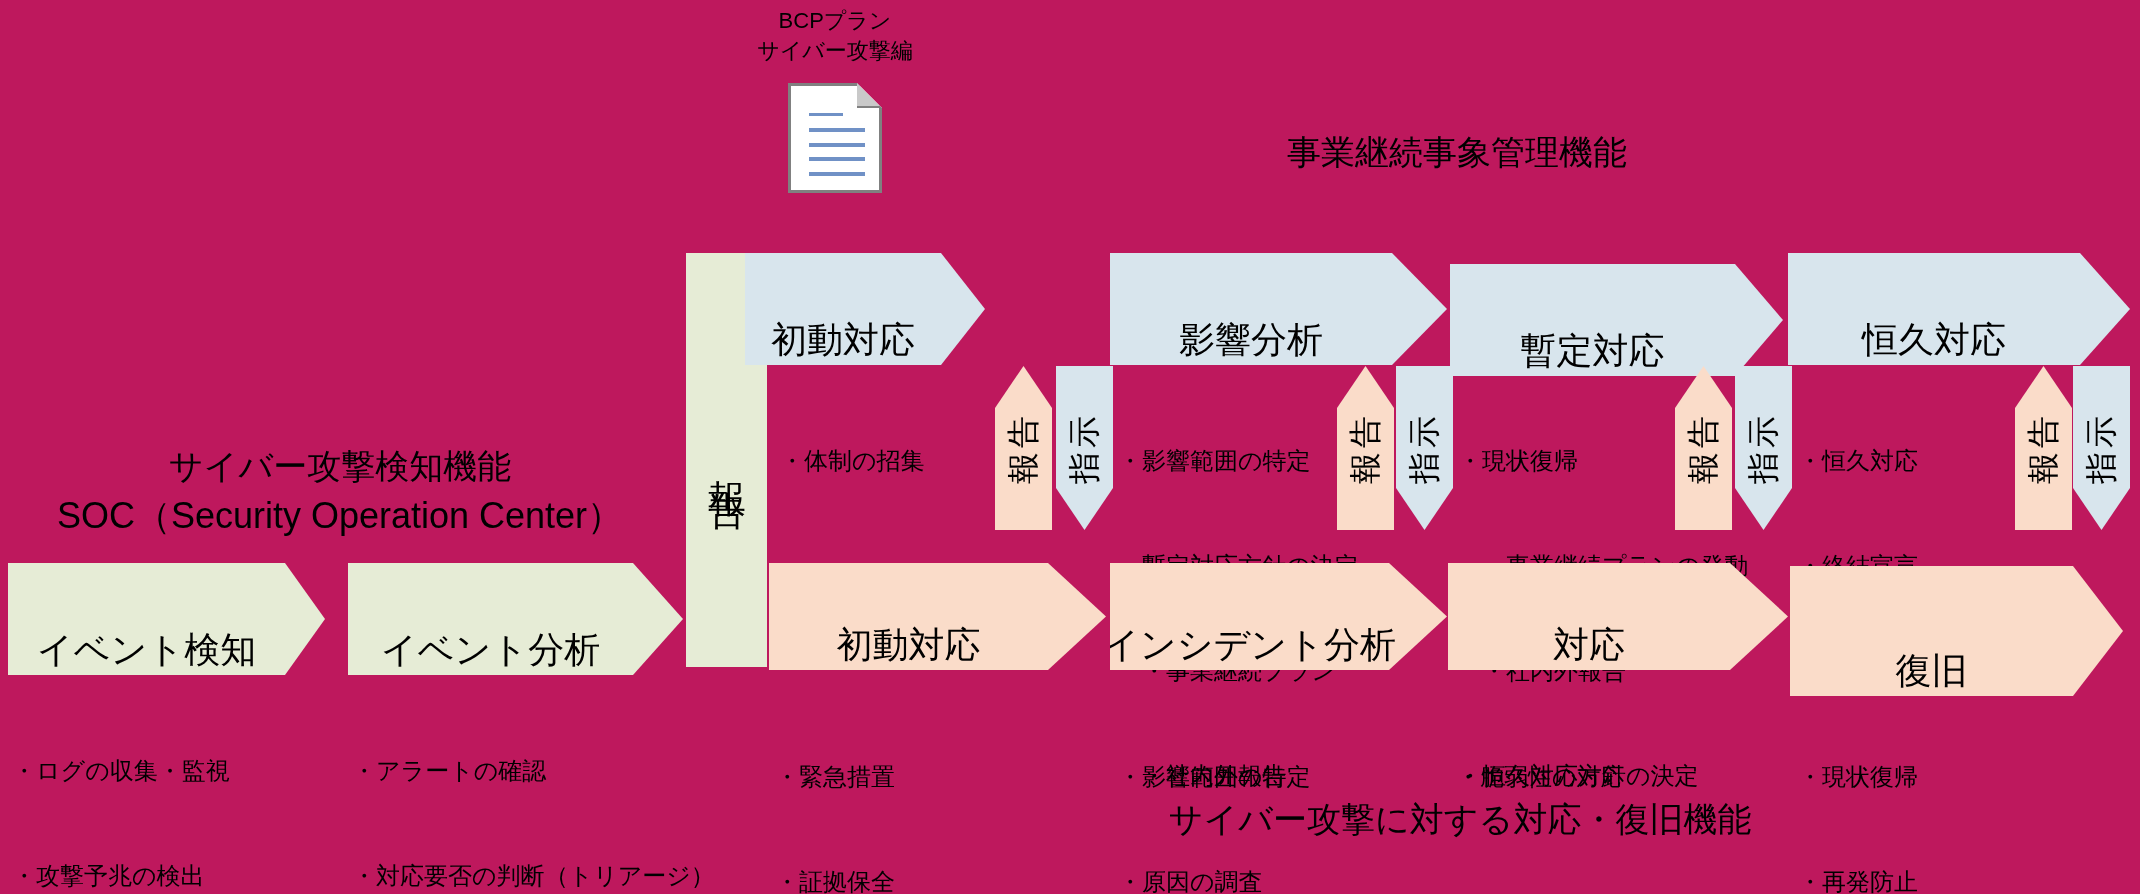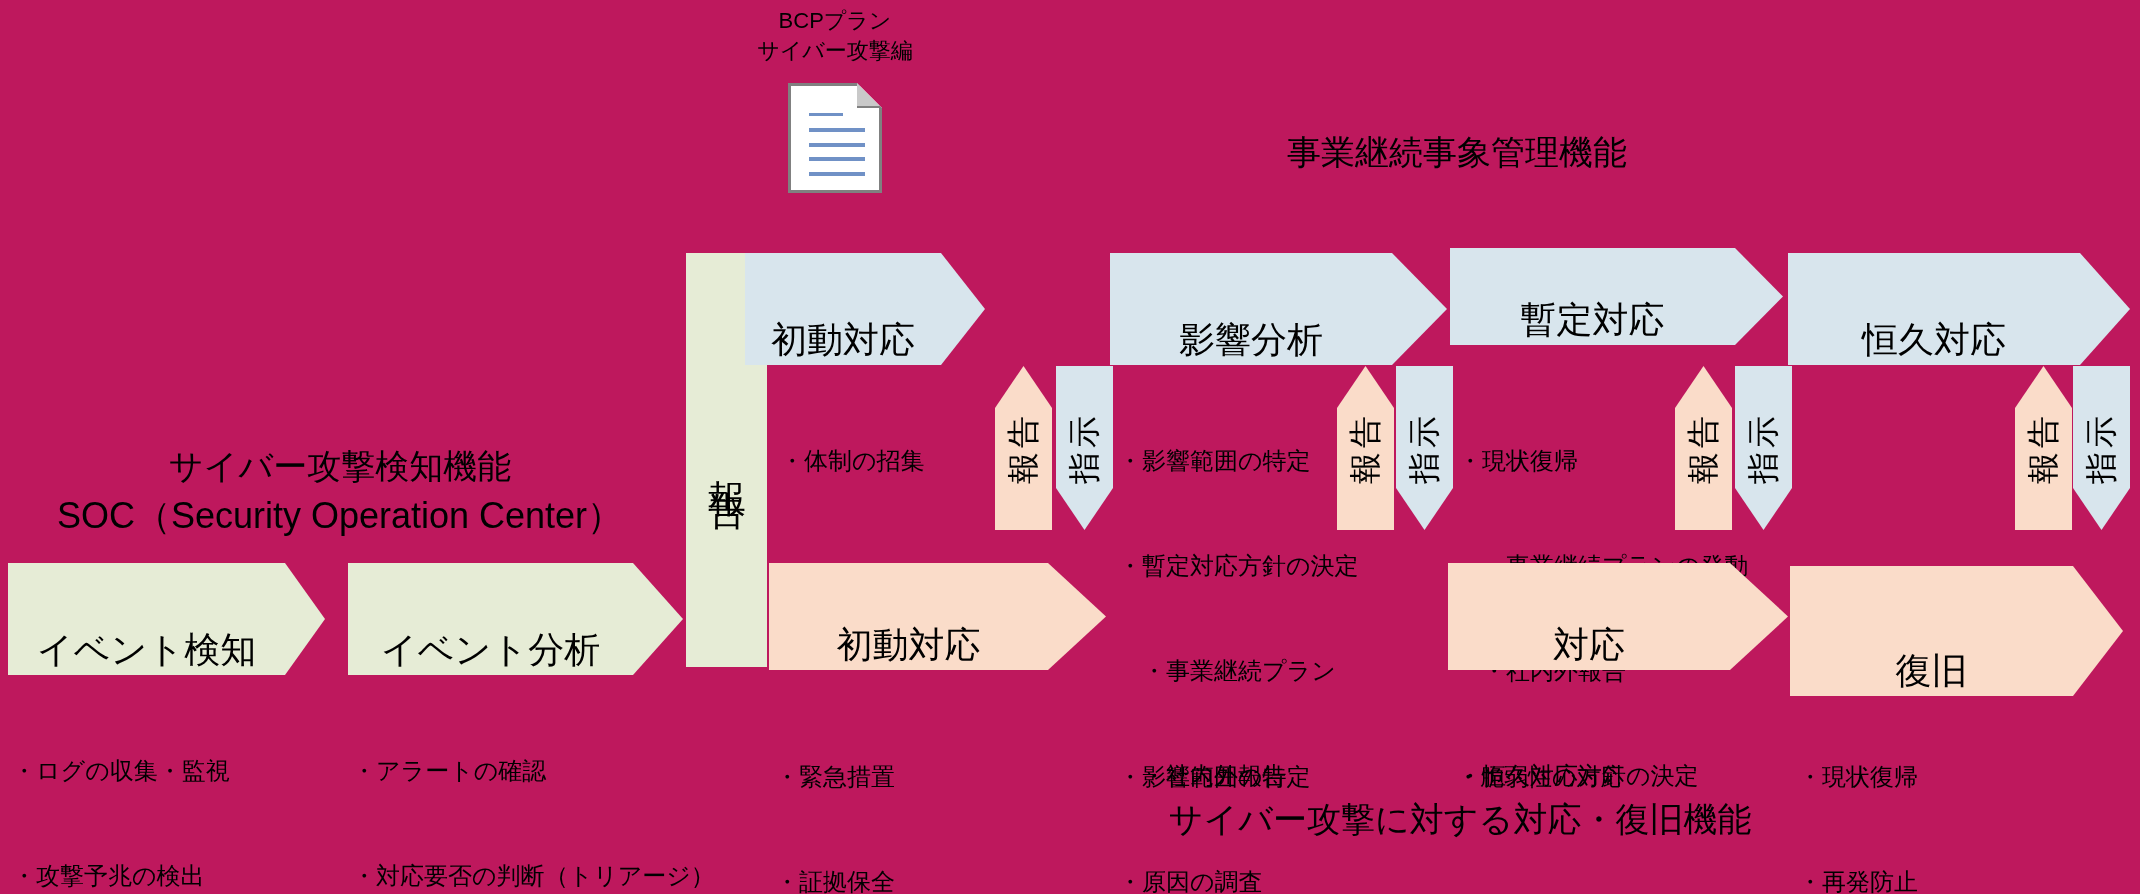--- a/index.html
+++ b/index.html
@@ -90,21 +90,21 @@
   <div class="report-col">
     <span class="vert">報告</span>
   </div>
 
   <div class="chev blue" style="left:745px;top:253px;width:240px;height:112px;--tip:44px">
     <span class="chev-label">初動対応</span>
   </div>
   <div class="chev blue" style="left:1110px;top:253px;width:337px;height:112px;--tip:55px">
     <span class="chev-label">影響分析</span>
   </div>
-  <div class="chev blue" style="left:1450px;top:248px;width:333px;height:97px;--tip:48px">
+  <div class="chev blue" style="left:1450px;top:264px;width:333px;height:112px;--tip:48px">
     <span class="chev-label">暫定対応</span>
   </div>
   <div class="chev blue" style="left:1788px;top:253px;width:342px;height:112px;--tip:50px">
     <span class="chev-label">恒久対応</span>
   </div>
 
   <div class="notes" style="left:780px;top:373px">
     <div>・体制の招集</div>
   </div>
   <div class="notes" style="left:1118px;top:373px">
@@ -112,20 +112,24 @@
     <div>・暫定対応方針の決定</div>
     <div>　・事業継続プラン</div>
     <div>　・社内外報告</div>
   </div>
   <div class="notes" style="left:1458px;top:373px">
     <div>・現状復帰</div>
     <div>　・事業継続プランの発動</div>
     <div>　・社内外報告</div>
     <div>・恒久対応方針の決定</div>
   </div>
+  <div class="notes" style="left:1798px;top:373px">
+    <div>・恒久対応</div>
+    <div>・終結宣言</div>
+  </div>
 
   <div class="pent up" style="left:995px;top:366px">
     <span class="rot">報告</span>
   </div>
   <div class="pent down" style="left:1056px;top:366px">
     <span class="rot">指示</span>
   </div>
   <div class="pent up" style="left:1337px;top:366px">
     <span class="rot">報告</span>
   </div>
@@ -156,20 +160,23 @@
     <div>・ログの収集・監視</div>
     <div>・攻撃予兆の検出</div>
   </div>
   <div class="notes" style="left:352px;top:683px">
     <div>・アラートの確認</div>
     <div>・対応要否の判断（トリアージ）</div>
   </div>
 
   <div class="chev orange" style="left:769px;top:563px;width:337px;height:107px">
     <span class="chev-label">初動対応</span>
+  </div>
+  <div class="chev orange" style="left:1110px;top:563px;width:337px;height:107px">
+    <span class="chev-label">インシデント分析</span>
   </div>
   <div class="chev orange" style="left:1448px;top:563px;width:340px;height:107px">
     <span class="chev-label">対応</span>
   </div>
   <div class="chev orange" style="left:1790px;top:566px;width:333px;height:130px;--tip:50px">
     <span class="chev-label">復旧</span>
   </div>
 
   <div class="notes" style="left:775px;top:689px">
     <div>・緊急措置</div>

